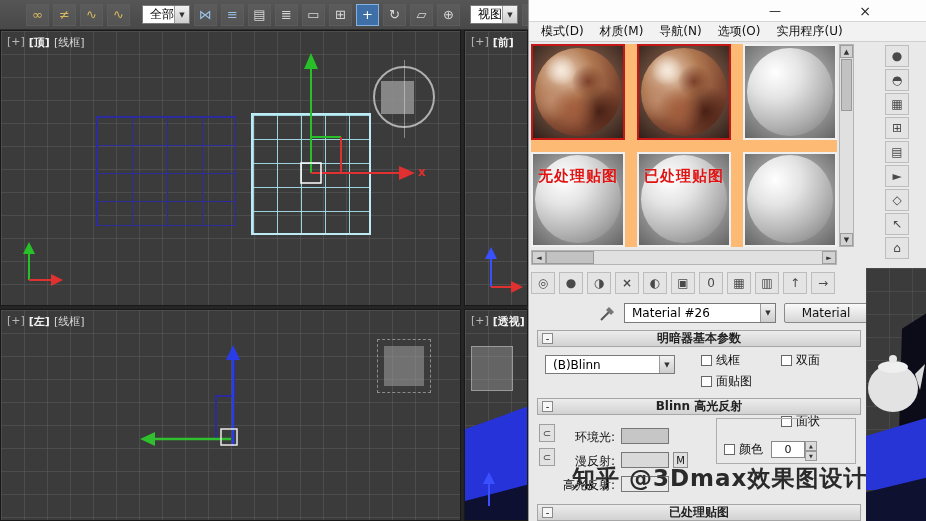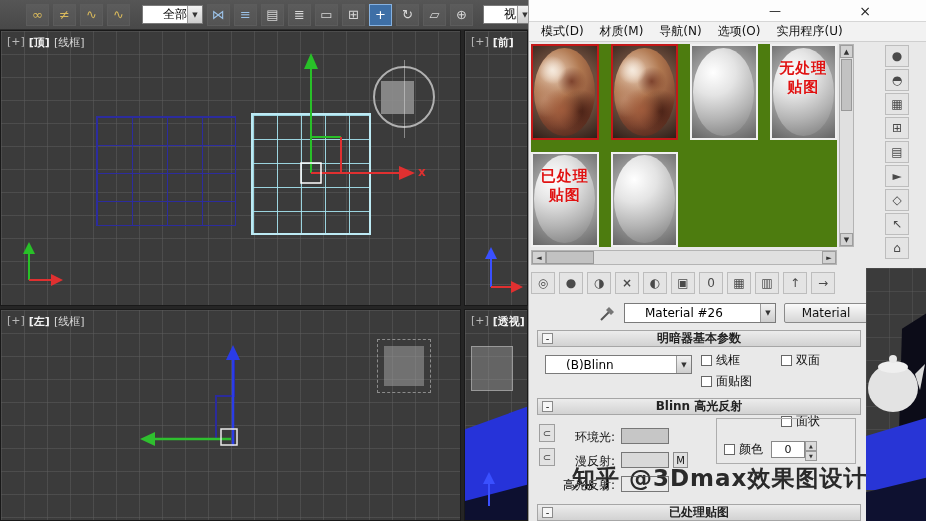--- a/index.html
+++ b/index.html
@@ -14,21 +14,21 @@
   .icon-row { display:flex; gap:4px; align-items:center; }
   .icon-btn { width:23px; height:22px; display:flex; align-items:center; justify-content:center;
     font-size:13px; color:#d6d6d6; border:1px solid #5c5c5c; background:rgba(255,255,255,0.05); cursor:default; }
   .main-toolbar .icon-btn.gold { color:#d8b95c; }
   .main-toolbar .icon-btn.bluegray { color:#9cc2e8; }
   .icon-btn.active-dark { background:#3e6fa6; border-color:#85b1e0; color:#fff; }
   .icon-btn.red { color:#cc2020; font-weight:bold; }
   .icon-btn.blueicon { color:#2e66a8; }
   .icon-btn.active-light { background:#c8dff5; border-color:#5a8fc8; color:#1c4d85; }
   .dropdown { background:#fff; border:1px solid #7a7a7a; display:flex; align-items:center; height:19px; font-size:12px; color:#000; }
-  .dd-text { flex:1; padding-left:20px; white-space:nowrap; overflow:hidden; }
+  .dd-text { flex:1; padding-left:7px; white-space:nowrap; overflow:hidden; }
   .dd-btn { width:15px; align-self:stretch; background:linear-gradient(#f2f2f2,#cdcdcd); border-left:1px solid #9a9a9a;
     font-size:7px; display:flex; align-items:center; justify-content:center; color:#333; }
   .dd-filter { width:62px; margin-left:8px; }
   .dd-coord  { width:50px; margin-left:6px; }
 
   
   .viewport { position:absolute; background-color:#3b3b3b;
     background-image:linear-gradient(rgba(95,95,95,.5) 1px, transparent 1px),
                      linear-gradient(90deg, rgba(95,95,95,.5) 1px, transparent 1px);
     background-size:23px 23px; border:1px solid #191919; overflow:hidden; }
@@ -63,21 +63,21 @@
     border-left:1px solid #9a9a9a; color:#111; }
   .me-title { height:22px; background:#fdfdfd; border-bottom:1px solid #d6d6d6; display:flex; align-items:center;
     padding-left:10px; font-size:12px; position:relative; }
   .win-btn { position:absolute; top:0; width:28px; height:21px; display:flex; align-items:center; justify-content:center;
     font-size:12px; color:#222; }
   .btn-min { left:232px; } .btn-close { left:322px; font-size:14px; }
   .me-menubar { height:20px; background:#f2f2f2; border-bottom:1px solid #cfcfcf; display:flex; align-items:center; padding-left:4px; }
   .me-menu-item { padding:0 8px; font-size:12px; }
 
   .slot-area { position:absolute; left:2px; top:44px; width:306px; height:203px; display:grid;
-    grid-template-columns:repeat(4,1fr); grid-template-rows:repeat(2,1fr); gap:12px; background:#4d7c0f; }
+    grid-template-columns:repeat(3,1fr); grid-template-rows:repeat(2,1fr); gap:12px; background:#fdba74; }
   .slot { position:relative; overflow:hidden; border:2px solid #f0f0f0;
     background:radial-gradient(circle at 50% 45%, #9c9c9c 55%, #646464 100%); }
   .slot.red { border-color:#c41818; }
   .slot.darkbg { background:radial-gradient(circle at 50% 45%, #6b4c3c 55%, #2e1f19 100%); }
   .sphere { position:absolute; left:2%; top:2%; width:96%; height:96%; border-radius:50%; }
   .sphere.plain { background:radial-gradient(circle at 33% 28%, #ffffff 0%, #e4e4e4 30%, #b4b4b4 62%, #7b7b7b 96%); }
   .sphere.textured { background:
     radial-gradient(circle at 30% 25%, rgba(246,236,224,.95) 0%, rgba(246,236,224,0) 18%),
     radial-gradient(circle at 62% 38%, rgba(118,58,38,.9) 0%, rgba(118,58,38,0) 22%),
     radial-gradient(circle at 45% 70%, rgba(162,92,60,.9) 0%, rgba(162,92,60,0) 30%),
@@ -108,21 +108,21 @@
     background:linear-gradient(#fafafa,#d6d6d6); border:1px solid #8a8a8a; border-radius:2px;
     display:flex; align-items:center; justify-content:center; font-size:12px; }
 
   .rollout-header { position:absolute; left:8px; width:324px; height:17px;
     background:linear-gradient(#ececec,#d2d2d2); border:1px solid #a6a6a6; display:flex; align-items:center;
     justify-content:center; font-weight:bold; font-size:12px; color:#222; }
   .roll-minus { position:absolute; left:4px; top:2px; width:11px; height:11px; border:1px solid #8a8a8a;
     background:#f6f6f6; font-size:10px; line-height:9px; text-align:center; font-weight:normal; }
   #roll1 { top:330px; } #roll2 { top:398px; } #roll3 { top:504px; }
 
-  .dd-shader { position:absolute; left:16px; top:355px; width:147px; height:19px; }
+  .dd-shader { position:absolute; left:16px; top:355px; width:130px; height:19px; }
   .cb-item { position:absolute; display:flex; align-items:center; font-size:12px; white-space:nowrap; }
   .cb { display:inline-block; width:11px; height:11px; background:#fff; border:1px solid #666; margin-right:4px; }
   #cb-wire { left:172px; top:352px; } #cb-two  { left:252px; top:352px; }
   #cb-face { left:172px; top:373px;justify-content:space-between; } #cb-facet{ left:252px; top:373px;margin-top:40px; }
 
   .lock-btn { position:absolute; left:10px; width:16px; height:18px; background:#e2e2e2; border:1px solid #9e9e9e;
     font-size:10px; display:flex; align-items:center; justify-content:center; color:#444; }
   .param-label { position:absolute; left:28px; width:58px; text-align:right; font-size:12px; white-space:nowrap; }
   .swatch { position:absolute; left:92px; width:48px; height:16px; border:1px solid #777; }
   #sw-ambient { top:428px; background:#c6c6c6; }

